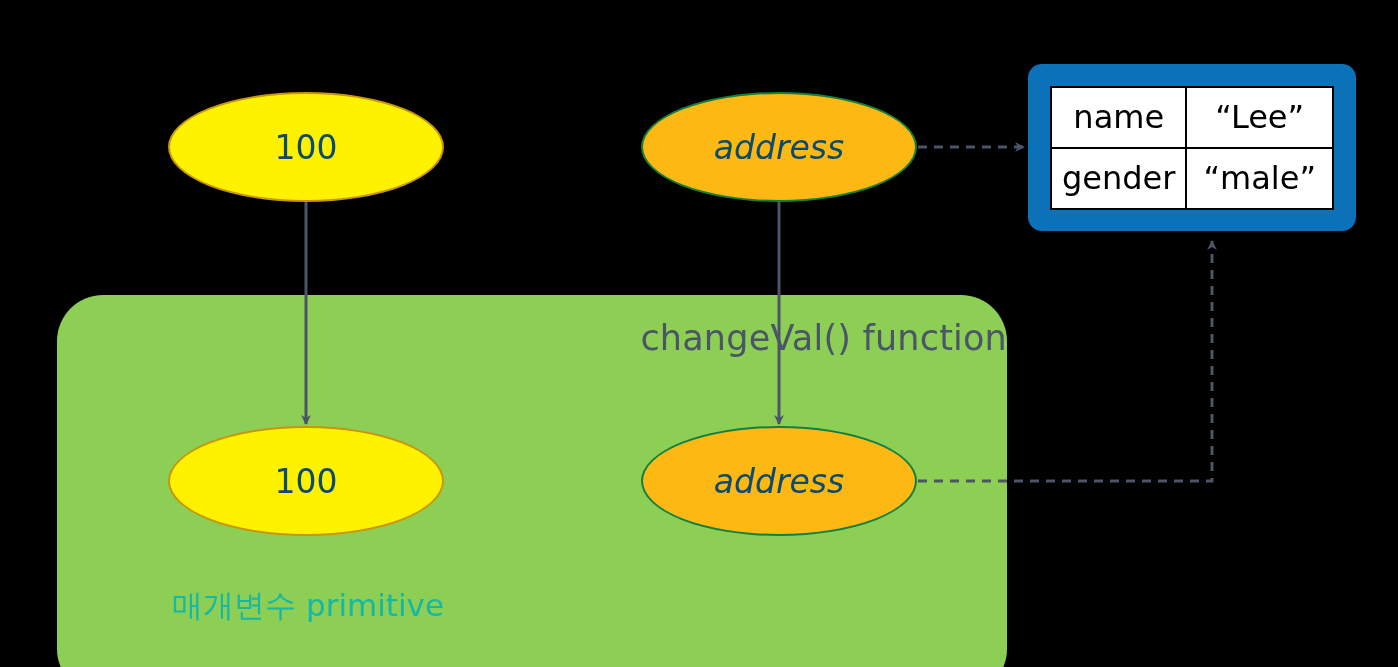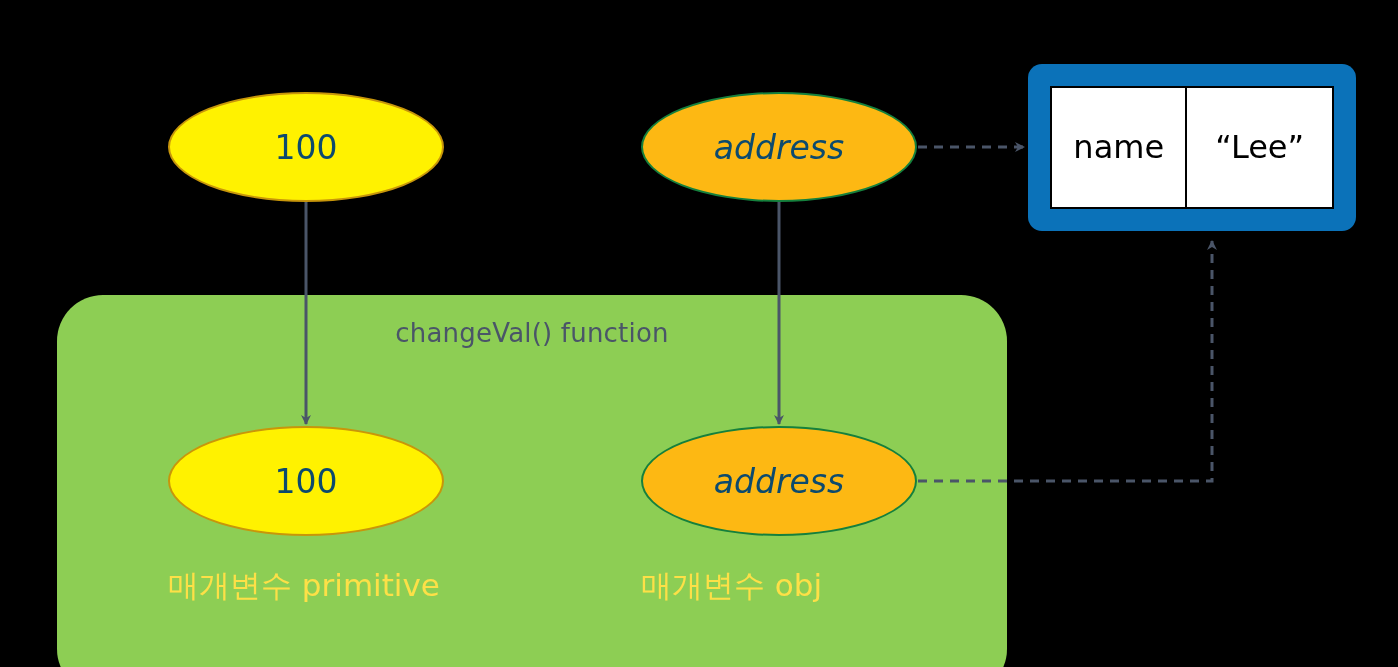--- a/index.html
+++ b/index.html
@@ -24,22 +24,22 @@
     width: 950px;
     height: 400px;
     background: #8DCE54;
     border-radius: 46px;
   }
   .scope-title {
     position: absolute;
     left: 57px;
     top: 318px;
     width: 950px;
-    text-align: center;
-    font-size: 26px;
+    text-align: right;
+    font-size: 35px;
     color: #4A5568;
     letter-spacing: 0.2px;
     white-space: nowrap;
   }
 
   
   .ellipse {
     position: absolute;
     border-radius: 50%;
     display: flex;
@@ -67,23 +67,24 @@
 
   #ellipse-outer-primitive { left: 168px; top: 92px;  width: 276px; height: 110px; }
   #ellipse-outer-object    { left: 641px; top: 92px;  width: 276px; height: 110px; }
   #ellipse-param-primitive { left: 168px; top: 426px; width: 276px; height: 110px; }
   #ellipse-param-object    { left: 641px; top: 426px; width: 276px; height: 110px; }
 
   
   .param-caption {
     position: absolute;
     font-size: 31px;
-    color: #fde047;
+    color: #14b8a6;
     white-space: nowrap;
-    text-align: left;
+    text-align: right;
+    margin-top: 20px;
   }
   #caption-primitive { left: 168px; top: 565px; width: 276px; }
   #caption-object    { left: 641px; top: 565px; width: 276px; }
 
   
   .object-frame {
     position: absolute;
     left: 1028px;
     top: 64px;
     width: 328px;
@@ -160,26 +161,29 @@
   <div class="ellipse yellow" id="ellipse-param-primitive">
     <span>100</span>
   </div>
 
   <div class="ellipse orange" id="ellipse-param-object">
     <span class="italic">address</span>
   </div>
 
   <div class="param-caption" id="caption-primitive">매개변수 primitive</div>
 
-  <div class="param-caption" id="caption-object">매개변수 obj</div>
 
   <div class="object-frame">
     <table class="object-table">
       <tbody>
         <tr>
           <td class="key">name</td>
           <td class="val">“Lee”</td>
         </tr>
+        <tr>
+          <td class="key">gender</td>
+          <td class="val">“male”</td>
+        </tr>
       </tbody>
     </table>
   </div>
 
 </div>
 
 </body></html>

